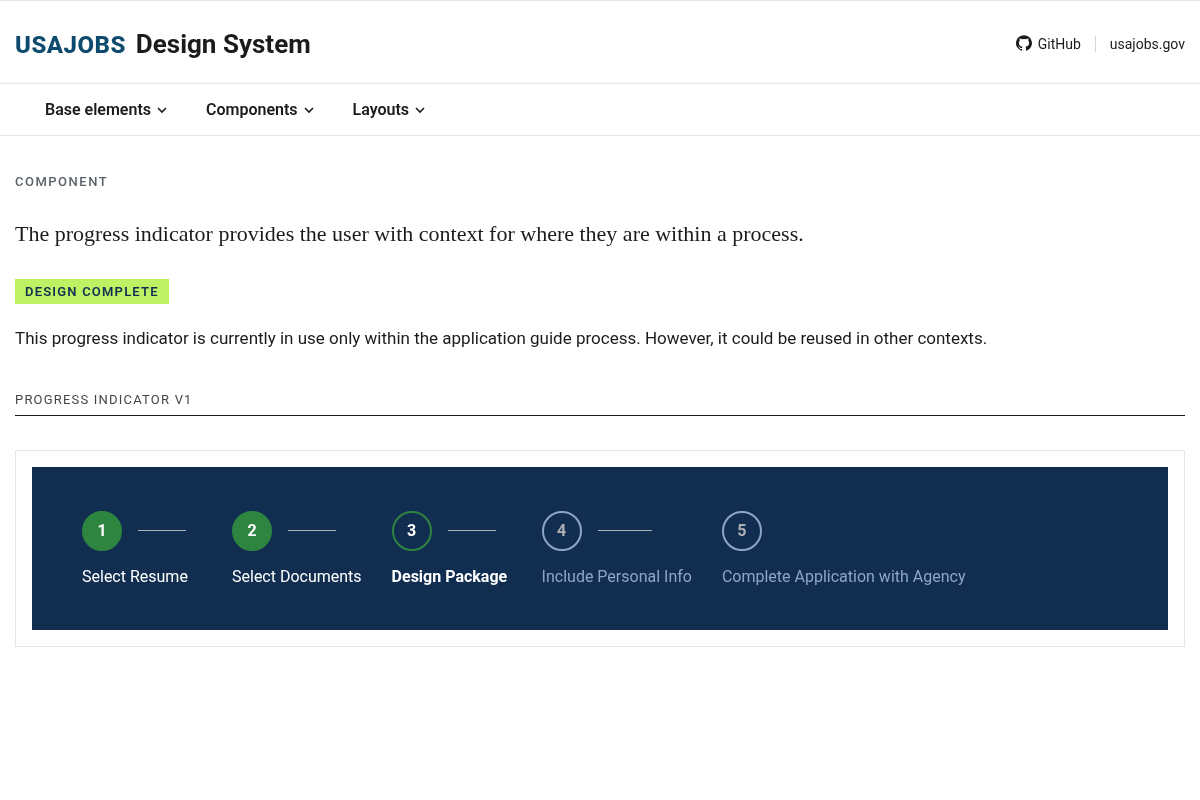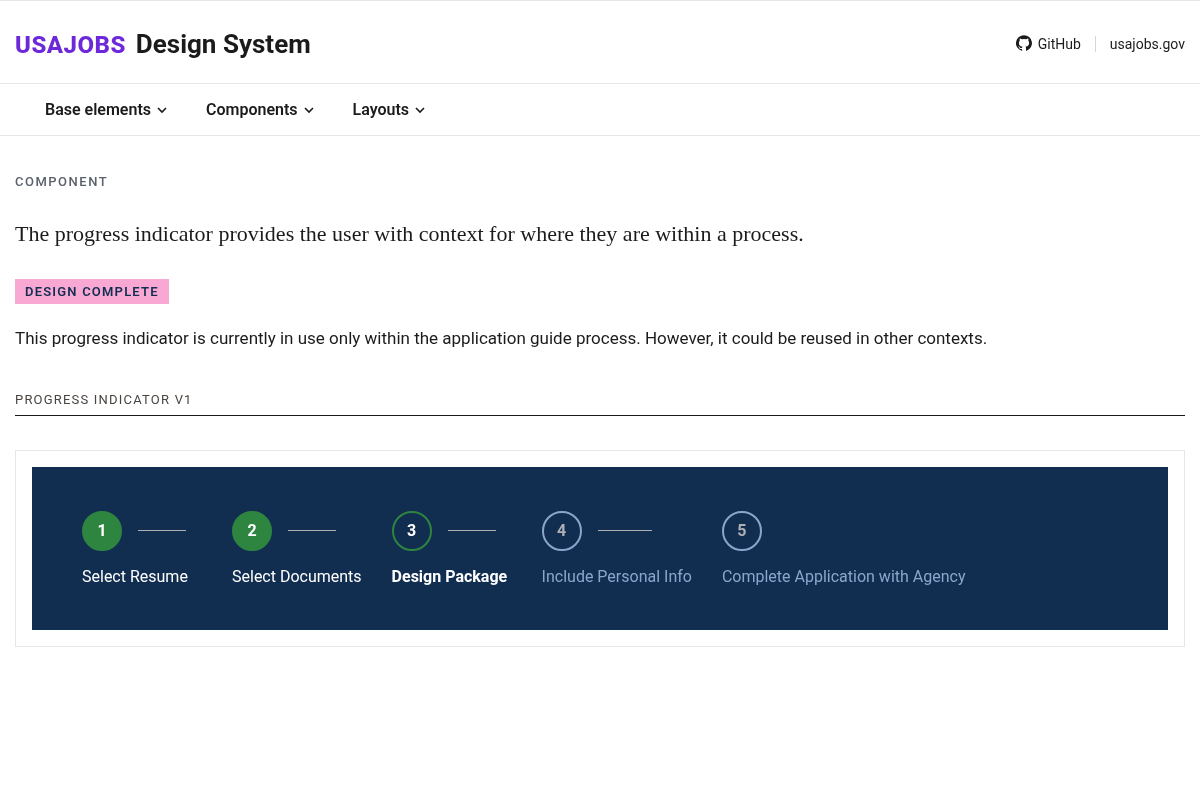--- a/index.html
+++ b/index.html
@@ -8,38 +8,38 @@
     color: #1b1b1b;
     background: #fff;
     border-top: 1px solid #e6e6e6;
   }
   .container { max-width: 1170px; margin: 0 auto; padding: 0 30px; }
 
   
   .header { padding: 28px 0 24px; }
   .header-row { display: flex; align-items: center; justify-content: space-between; }
   .logo { display: flex; align-items: baseline; gap: 10px; }
-  .logo-usajobs { font-weight: 800; font-size: 24px; letter-spacing: 0.5px; color: #6d28d9; }
+  .logo-usajobs { font-weight: 800; font-size: 24px; letter-spacing: 0.5px; color: #0c4a6e; }
   .logo-ds { font-weight: 700; font-size: 26px; color: #1b1b1b; }
   .header-links { display: flex; align-items: center; font-size: 14px; color: #5b616b; }
   .header-link { display: flex; align-items: center; gap: 6px; cursor: pointer; color: #1b1b1b; }
   .header-divider { width:1px; height:16px; background:#d6d7d9; margin:0 14px; }
 
   
   .nav-wrap { border-top:1px solid #e6e6e6; border-bottom:1px solid #e6e6e6; }
   .nav { display:flex; gap:39px; padding:16px 0; }
   .nav-item { display:flex; align-items:center; gap:6px; font-size:16px; font-weight:600; color:#1b1b1b; cursor:pointer; }
   .chev { display:inline-block; }
 
   
   .content { padding: 38px 0 40px; }
   .eyebrow { font-size:13px; letter-spacing:1.5px; color:#5b616b; font-weight:500; }
   .page-title { font-family: Georgia, "Times New Roman", serif; font-weight:800; font-size:48px; color:#112e51; margin-top:26px; line-height:1.1; }
   .lead { font-family: Georgia, "Times New Roman", serif; font-size:22px; color:#1b1b1b; margin-top:28px; line-height:1.55; max-width:900px; }
-  .badge { display:inline-block; background:#f9a8d4; color:#112e51; font-size:13px; font-weight:600; letter-spacing:1.2px; padding:5px 10px; margin-top:28px; }
+  .badge { display:inline-block; background:#bef264; color:#112e51; font-size:13px; font-weight:600; letter-spacing:1.2px; padding:5px 10px; margin-top:28px; }
   .body-text { font-size:17px; color:#1b1b1b; margin-top:22px; line-height:1.5; }
   .section-label { font-size:13px; letter-spacing:1.2px; color:#494440; margin-top:40px; padding-bottom:8px; border-bottom:1px solid #1b1b1b; font-weight:400; }
 
   
   .demo-frame { border:1px solid #e6e6e6; margin-top:34px; padding:16px; }
   .progress-panel { background:#112e51; padding:44px 50px 44px; }
   .steps { display:flex; align-items:flex-start; gap:0; }
   .step { display:flex; flex-direction:column; align-items:flex-start; position:relative; }
   .step-row { display:flex; align-items:center; }
   .circle {

